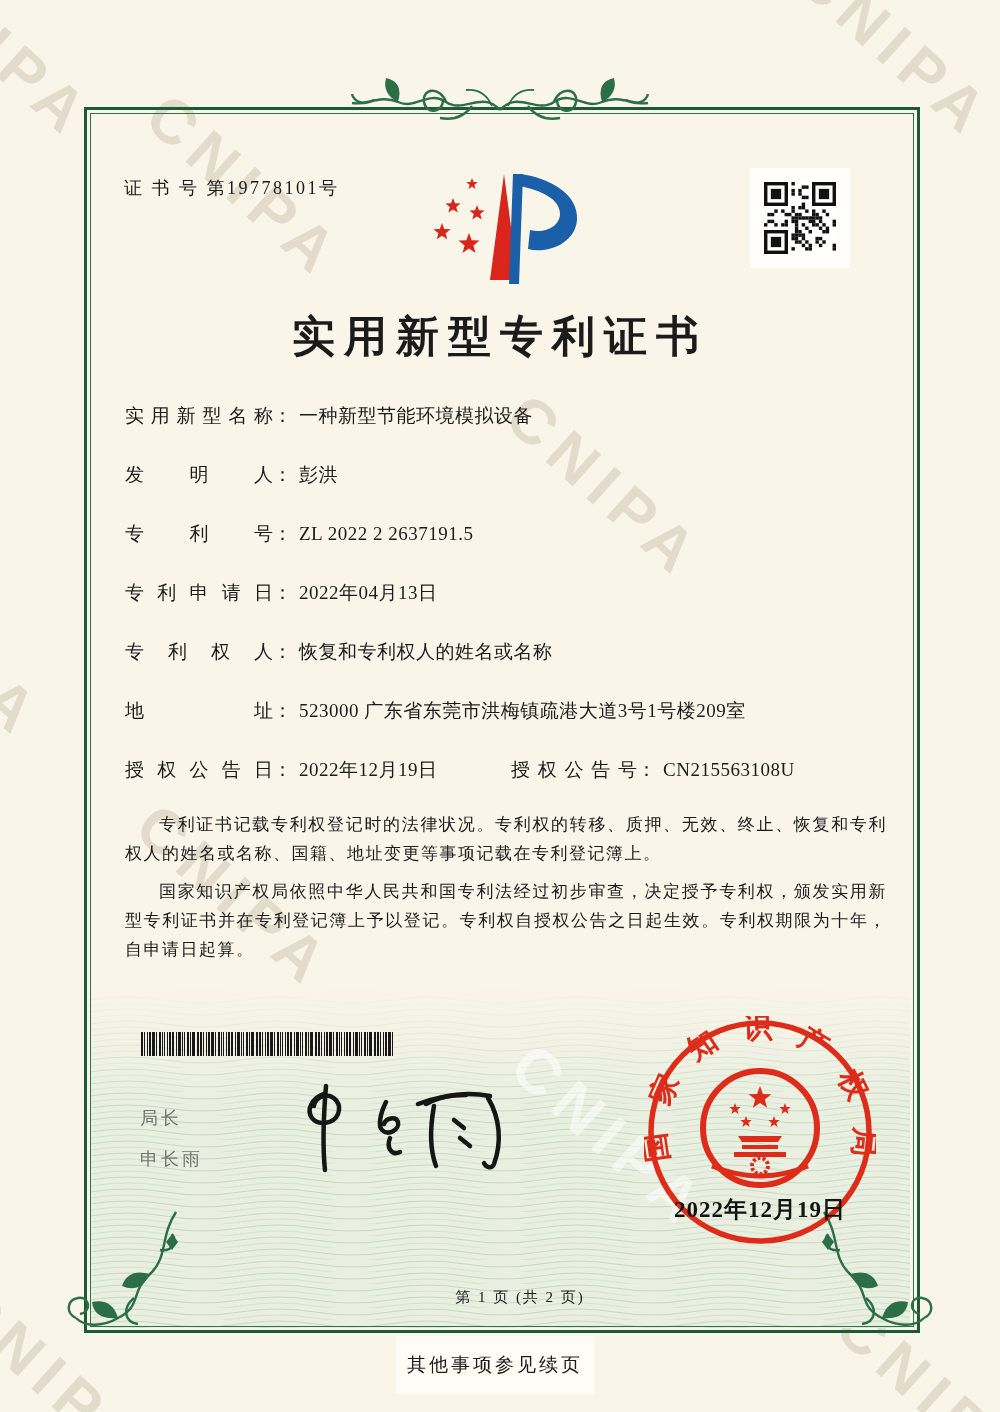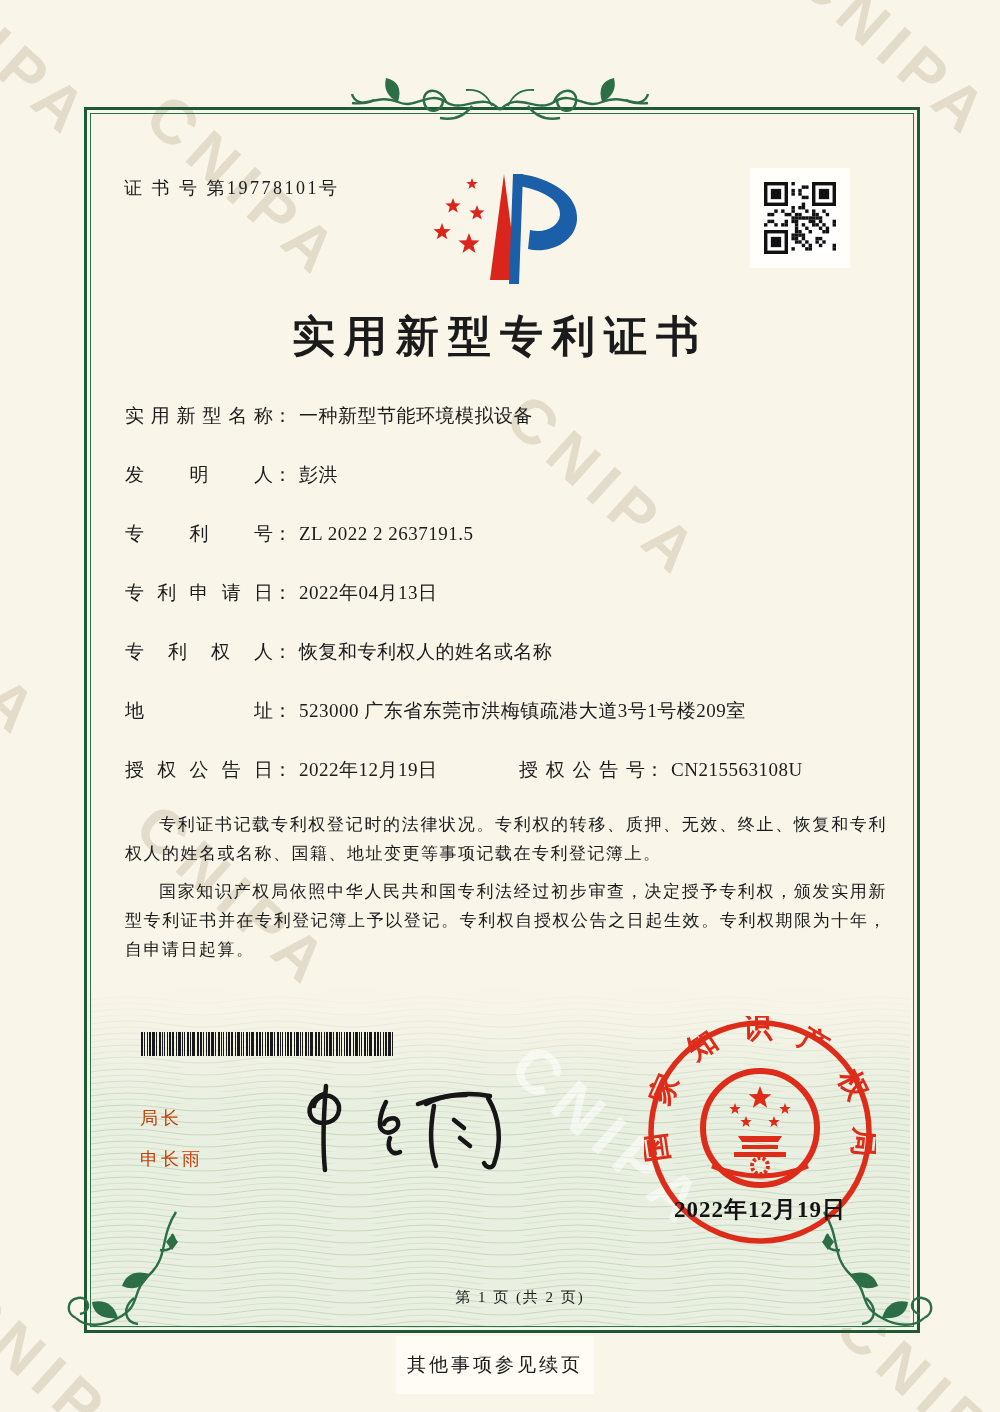--- a/index.html
+++ b/index.html
@@ -29,32 +29,32 @@
   #cert-no{position:absolute;left:124px;top:176px;font-size:18px;letter-spacing:2.5px;}
   #logo{position:absolute;left:425px;top:166px;}
   #qr-patch{position:absolute;left:750px;top:168px;width:100px;height:100px;background:#fffefb;
       display:flex;align-items:center;justify-content:center;}
   #title{position:absolute;left:0;top:308px;width:100%;text-align:center;font-size:43px;
       font-weight:bold;letter-spacing:9px;}
 
   #fields{position:absolute;left:125px;top:402px;width:770px;font-size:19px;}
   .f-row{display:flex;margin-bottom:32px;line-height:27px;}
   .f-label{display:inline-block;width:148px;text-align:justify;text-align-last:justify;flex:none;}
-  .f-label.narrow{width:126px;text-align-last:justify;margin-left:8px;}
+  .f-label.narrow{width:126px;text-align-last:justify;}
   .f-colon{width:26px;flex:none;}
   .f-value{letter-spacing:.5px;}
   .f-value.v1{width:212px;flex:none;}
 
   #paragraphs{position:absolute;left:125px;top:810px;width:762px;font-size:17px;line-height:29px;
       text-align:justify;letter-spacing:1.5px;}
   #paragraphs p{margin:0 0 9px 0;text-indent:2em;}
 
   #barcode{position:absolute;left:140px;top:1032px;}
   #signer{position:absolute;left:140px;top:1098px;font-family:"Liberation Sans","DejaVu Sans",sans-serif;
-      font-size:18px;letter-spacing:3px;line-height:41px;color:#c2410c;}
+      font-size:18px;letter-spacing:3px;line-height:41px;color:#737373;}
   #signature{position:absolute;left:268px;top:1080px;}
   #seal{position:absolute;left:644px;top:1016px;}
   #seal-date{position:absolute;left:646px;top:1194px;width:228px;text-align:center;font-size:23px;
       letter-spacing:1px;color:#141414;font-weight:600;}
   #page-num{position:absolute;left:0;top:1288px;width:100%;text-align:center;font-size:15px;letter-spacing:2px;padding-left:20px;}
   #bottom-note{position:absolute;left:396px;top:1336px;width:198px;height:58px;background:#fefcf5;
       display:flex;align-items:center;justify-content:center;font-size:19px;letter-spacing:3px;}
 </style>
 </head>
 <body>

